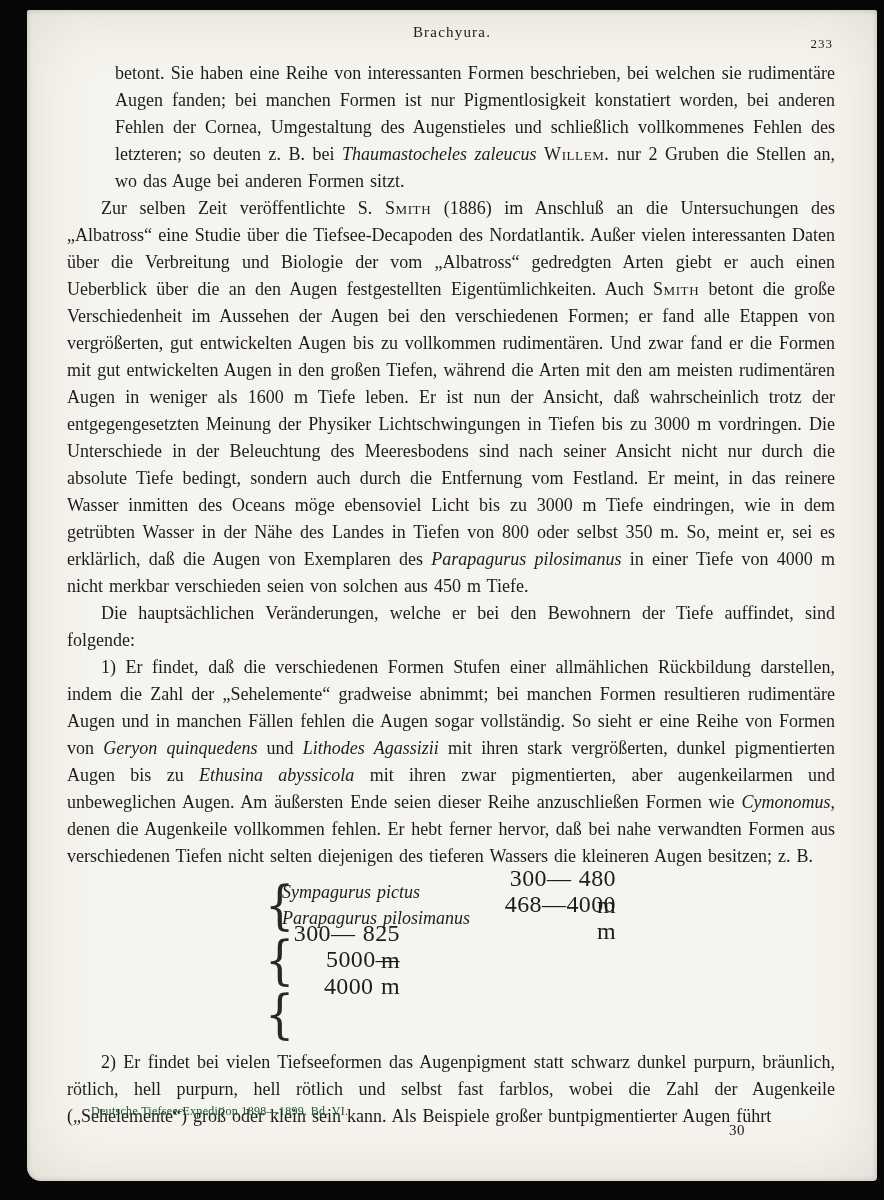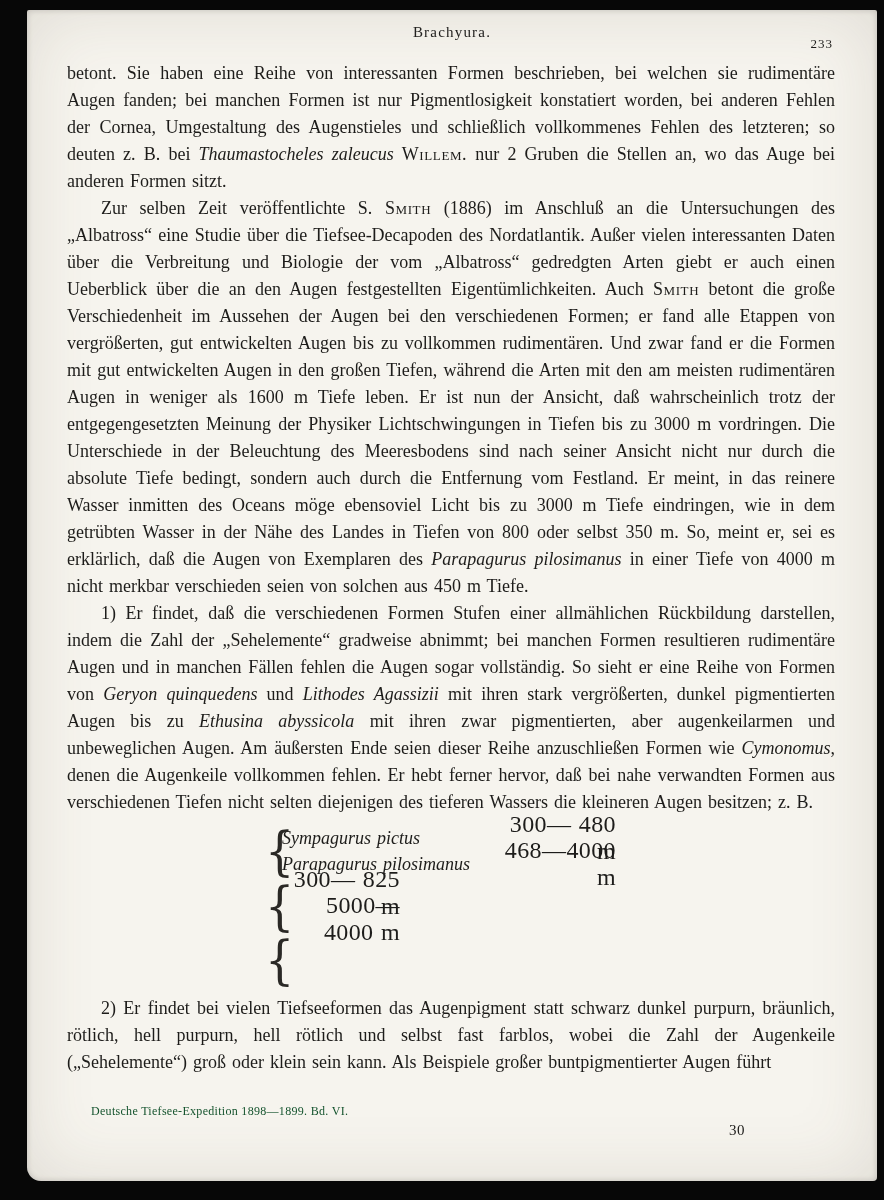--- a/index.html
+++ b/index.html
@@ -33,21 +33,21 @@
     font-size:13px;letter-spacing:1px;
   }
   .body-text{
     position:absolute;left:40px;right:42px;top:50px;
     font-size:18px;line-height:27px;
     text-align:justify;
     word-spacing:1.5px;
     hyphens:auto;
   }
   .para{margin:0;text-indent:34px;}
-  .para.noindent{text-indent:0;}
+  .para.noindent{text-indent:0;margin-left:48px;}
   .i{font-style:italic;}
   .sc{font-variant:small-caps;letter-spacing:.6px;}
   .species-block{
     margin:9px 0 10px 198px;
     text-align:left;text-indent:0;
   }
   .group{display:flex;align-items:center;margin-bottom:3px;}
   .brace{
     width:17px;flex:0 0 17px;
     font-size:46px;line-height:50px;
@@ -76,20 +76,21 @@
   <div class="page">
 
     <div class="running-head">
       <span class="head-title">Brachyura.</span>
       <span class="page-num">233</span>
     </div>
 
     <div class="body-text">
       <p class="para noindent"><span>betont.  Sie haben eine Reihe von interessanten Formen beschrieben, bei welchen sie rudimentäre Augen fanden; bei manchen Formen ist nur Pigmentlosigkeit konstatiert worden, bei anderen Fehlen der Cornea, Umgestaltung des Augenstieles und schließlich vollkommenes Fehlen des letzteren; so deuten z. B. bei </span><span class="i">Thaumastocheles zaleucus</span><span> </span><span class="sc">Willem.</span><span> nur 2 Gruben die Stellen an, wo das Auge bei anderen Formen sitzt.</span></p>
       <p class="para"><span>Zur selben Zeit veröffentlichte S. </span><span class="sc">Smith</span><span> (1886) im Anschluß an die Untersuchungen des „Albatross“ eine Studie über die Tiefsee-Decapoden des Nordatlantik.  Außer vielen interessanten Daten über die Verbreitung und Biologie der vom „Albatross“ gedredgten Arten giebt er auch einen Ueberblick über die an den Augen festgestellten Eigentümlichkeiten.  Auch </span><span class="sc">Smith</span><span> betont die große Verschiedenheit im Aussehen der Augen bei den verschiedenen Formen; er fand alle Etappen von vergrößerten, gut entwickelten Augen bis zu vollkommen rudimentären.  Und zwar fand er die Formen mit gut entwickelten Augen in den großen Tiefen, während die Arten mit den am meisten rudimentären Augen in weniger als 1600 m Tiefe leben.  Er ist nun der Ansicht, daß wahrscheinlich trotz der entgegengesetzten Meinung der Physiker Lichtschwingungen in Tiefen bis zu 3000 m vordringen.  Die Unterschiede in der Beleuchtung des Meeresbodens sind nach seiner Ansicht nicht nur durch die absolute Tiefe bedingt, sondern auch durch die Entfernung vom Festland.  Er meint, in das reinere Wasser inmitten des Oceans möge ebensoviel Licht bis zu 3000 m Tiefe eindringen, wie in dem getrübten Wasser in der Nähe des Landes in Tiefen von 800 oder selbst 350 m.  So, meint er, sei es erklärlich, daß die Augen von Exemplaren des </span><span class="i">Parapagurus pilosimanus</span><span> in einer Tiefe von 4000 m nicht merkbar verschieden seien von solchen aus 450 m Tiefe.</span></p>
+      <p class="para"><span>Die hauptsächlichen Veränderungen, welche er bei den Bewohnern der Tiefe auffindet, sind folgende:</span></p>
       <p class="para"><span>1) Er findet, daß die verschiedenen Formen Stufen einer allmählichen Rückbildung darstellen, indem die Zahl der „Sehelemente“ gradweise abnimmt; bei manchen Formen resultieren rudimentäre Augen und in manchen Fällen fehlen die Augen sogar vollständig.  So sieht er eine Reihe von Formen von </span><span class="i">Geryon quinquedens</span><span> und </span><span class="i">Lithodes Agassizii</span><span> mit ihren stark vergrößerten, dunkel pigmentierten Augen bis zu </span><span class="i">Ethusina abyssicola</span><span> mit ihren zwar pigmentierten, aber augenkeilarmen und unbeweglichen Augen.  Am äußersten Ende seien dieser Reihe anzuschließen Formen wie </span><span class="i">Cymonomus</span><span>, denen die Augenkeile vollkommen fehlen.  Er hebt ferner hervor, daß bei nahe verwandten Formen aus verschiedenen Tiefen nicht selten diejenigen des tieferen Wassers die kleineren Augen besitzen; z. B.</span></p>
 
       <div class="species-block">
 
         <div class="group">
           <span class="brace">{</span>
           <div class="rows">
             <div class="srow">
               <span class="sname">Sympagurus pictus</span>
               <span class="srange">300— 480 m</span>

